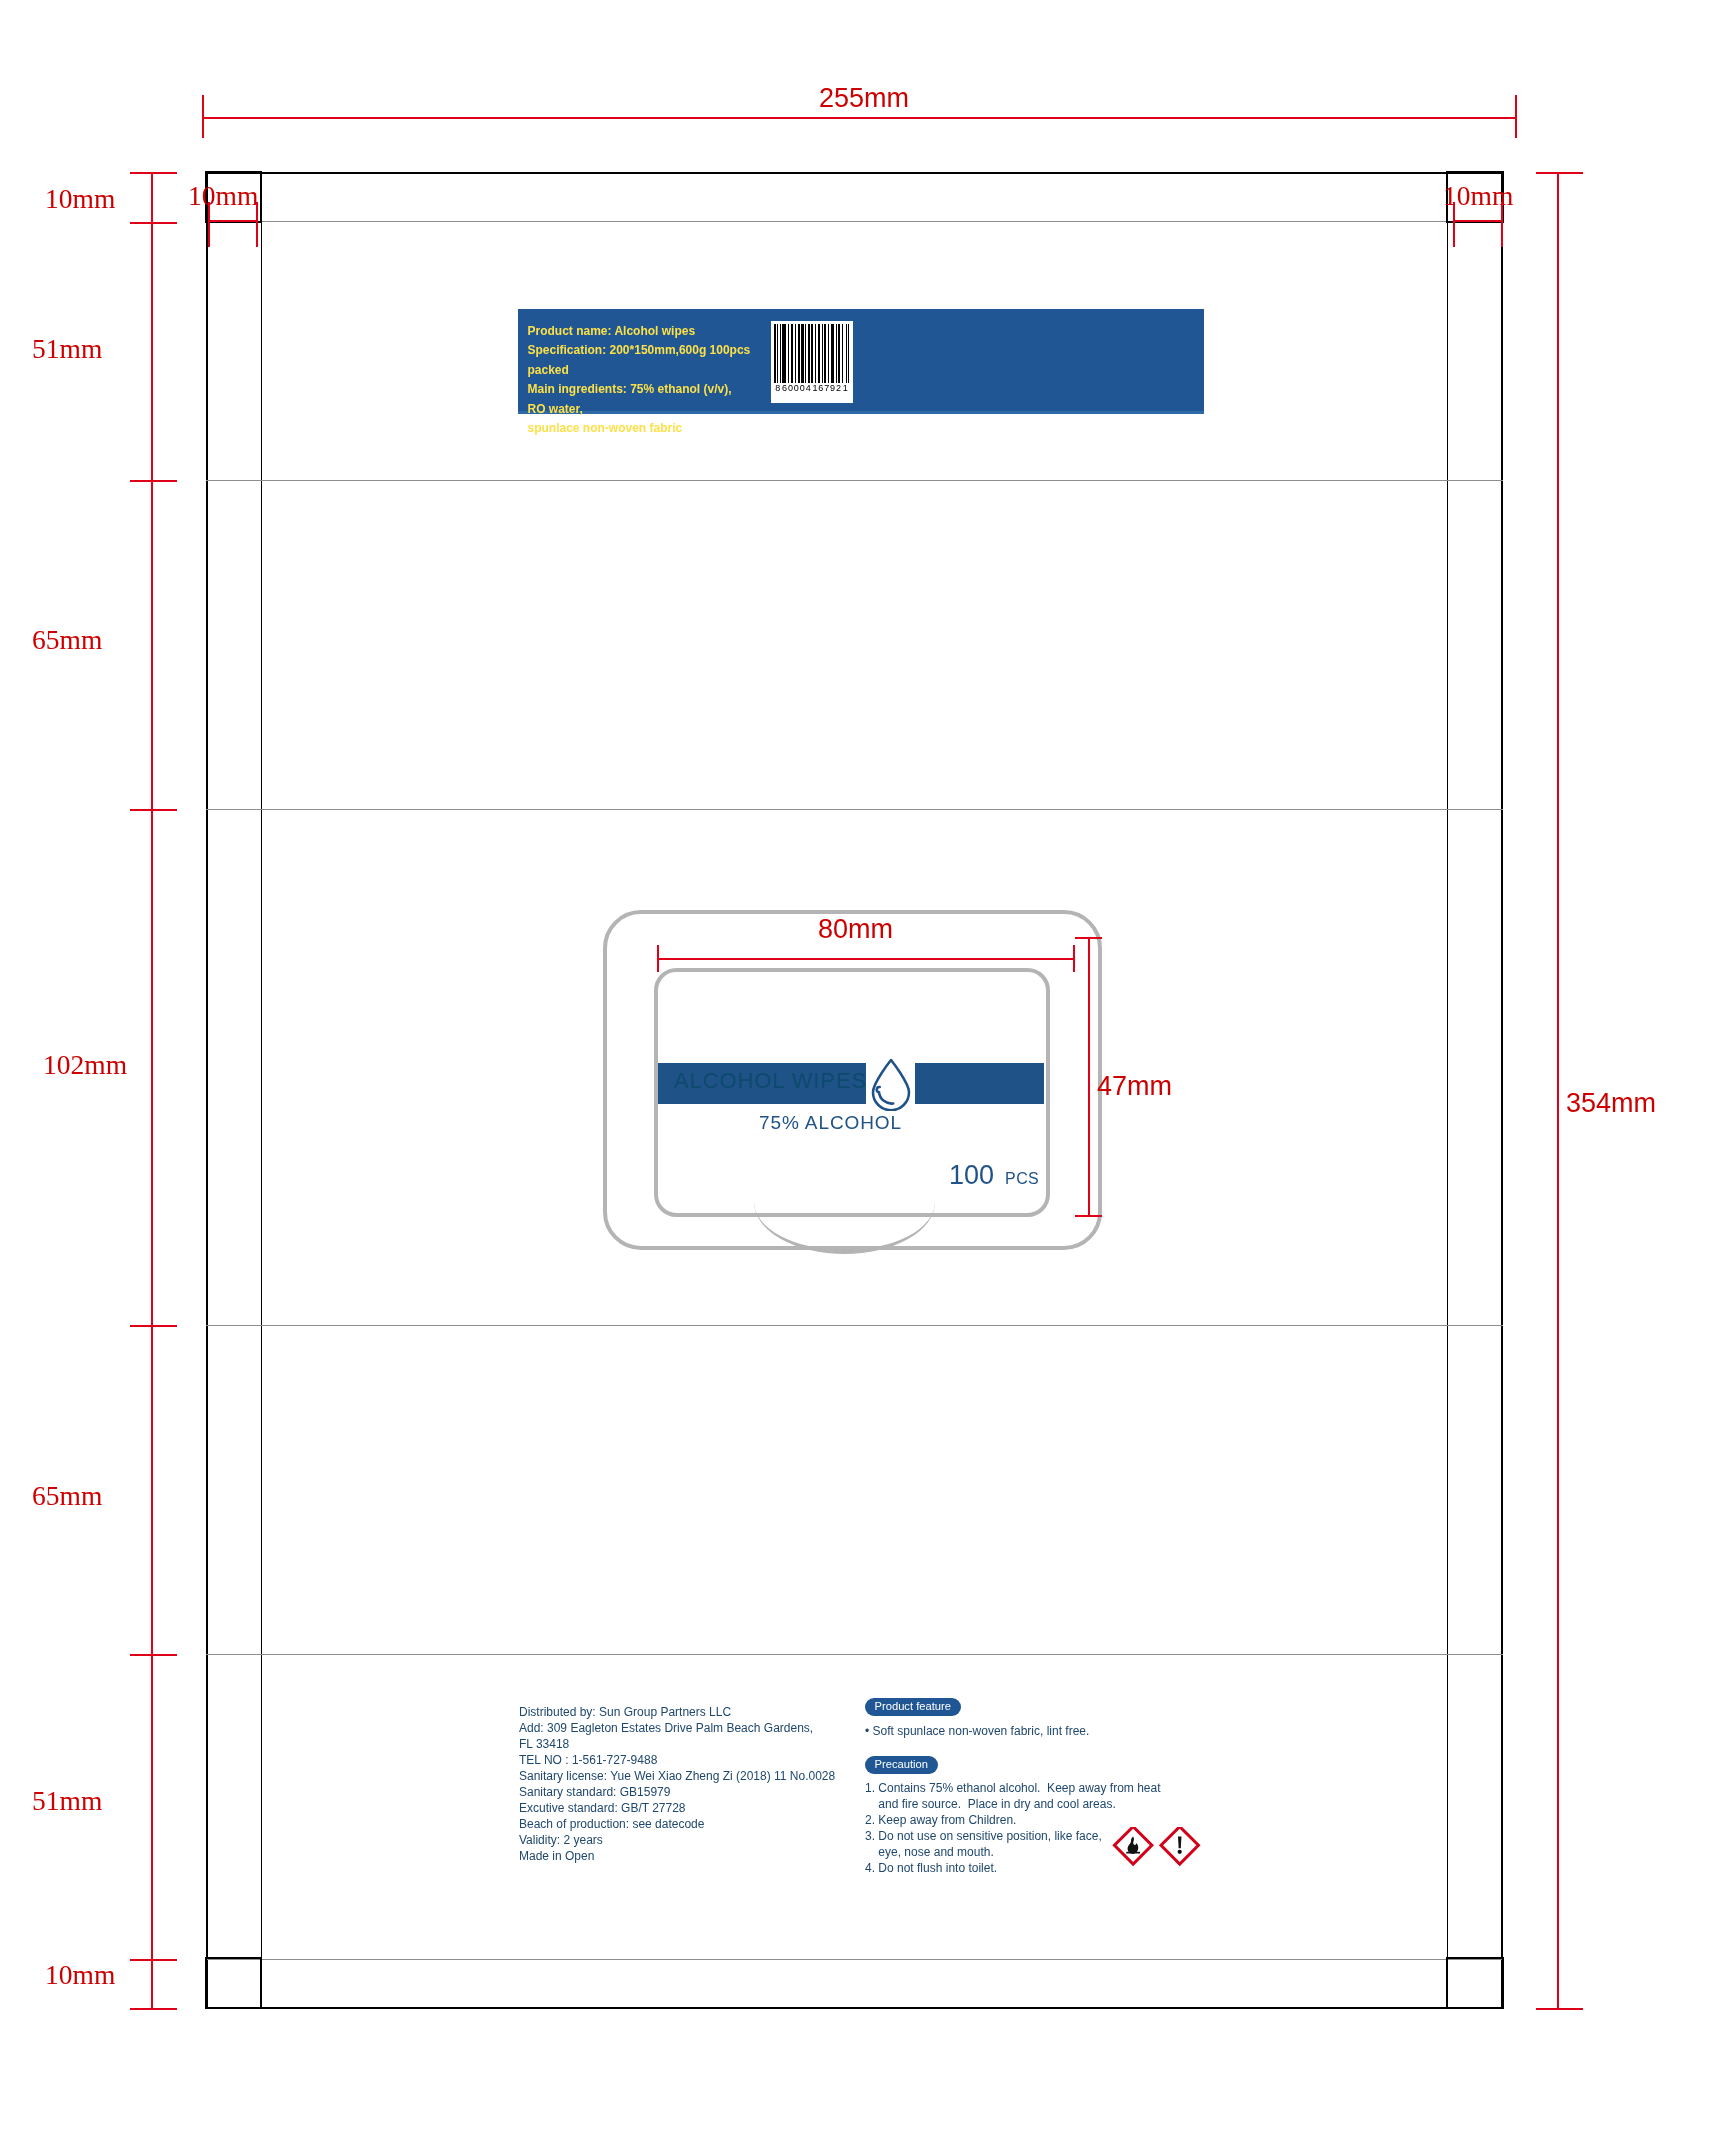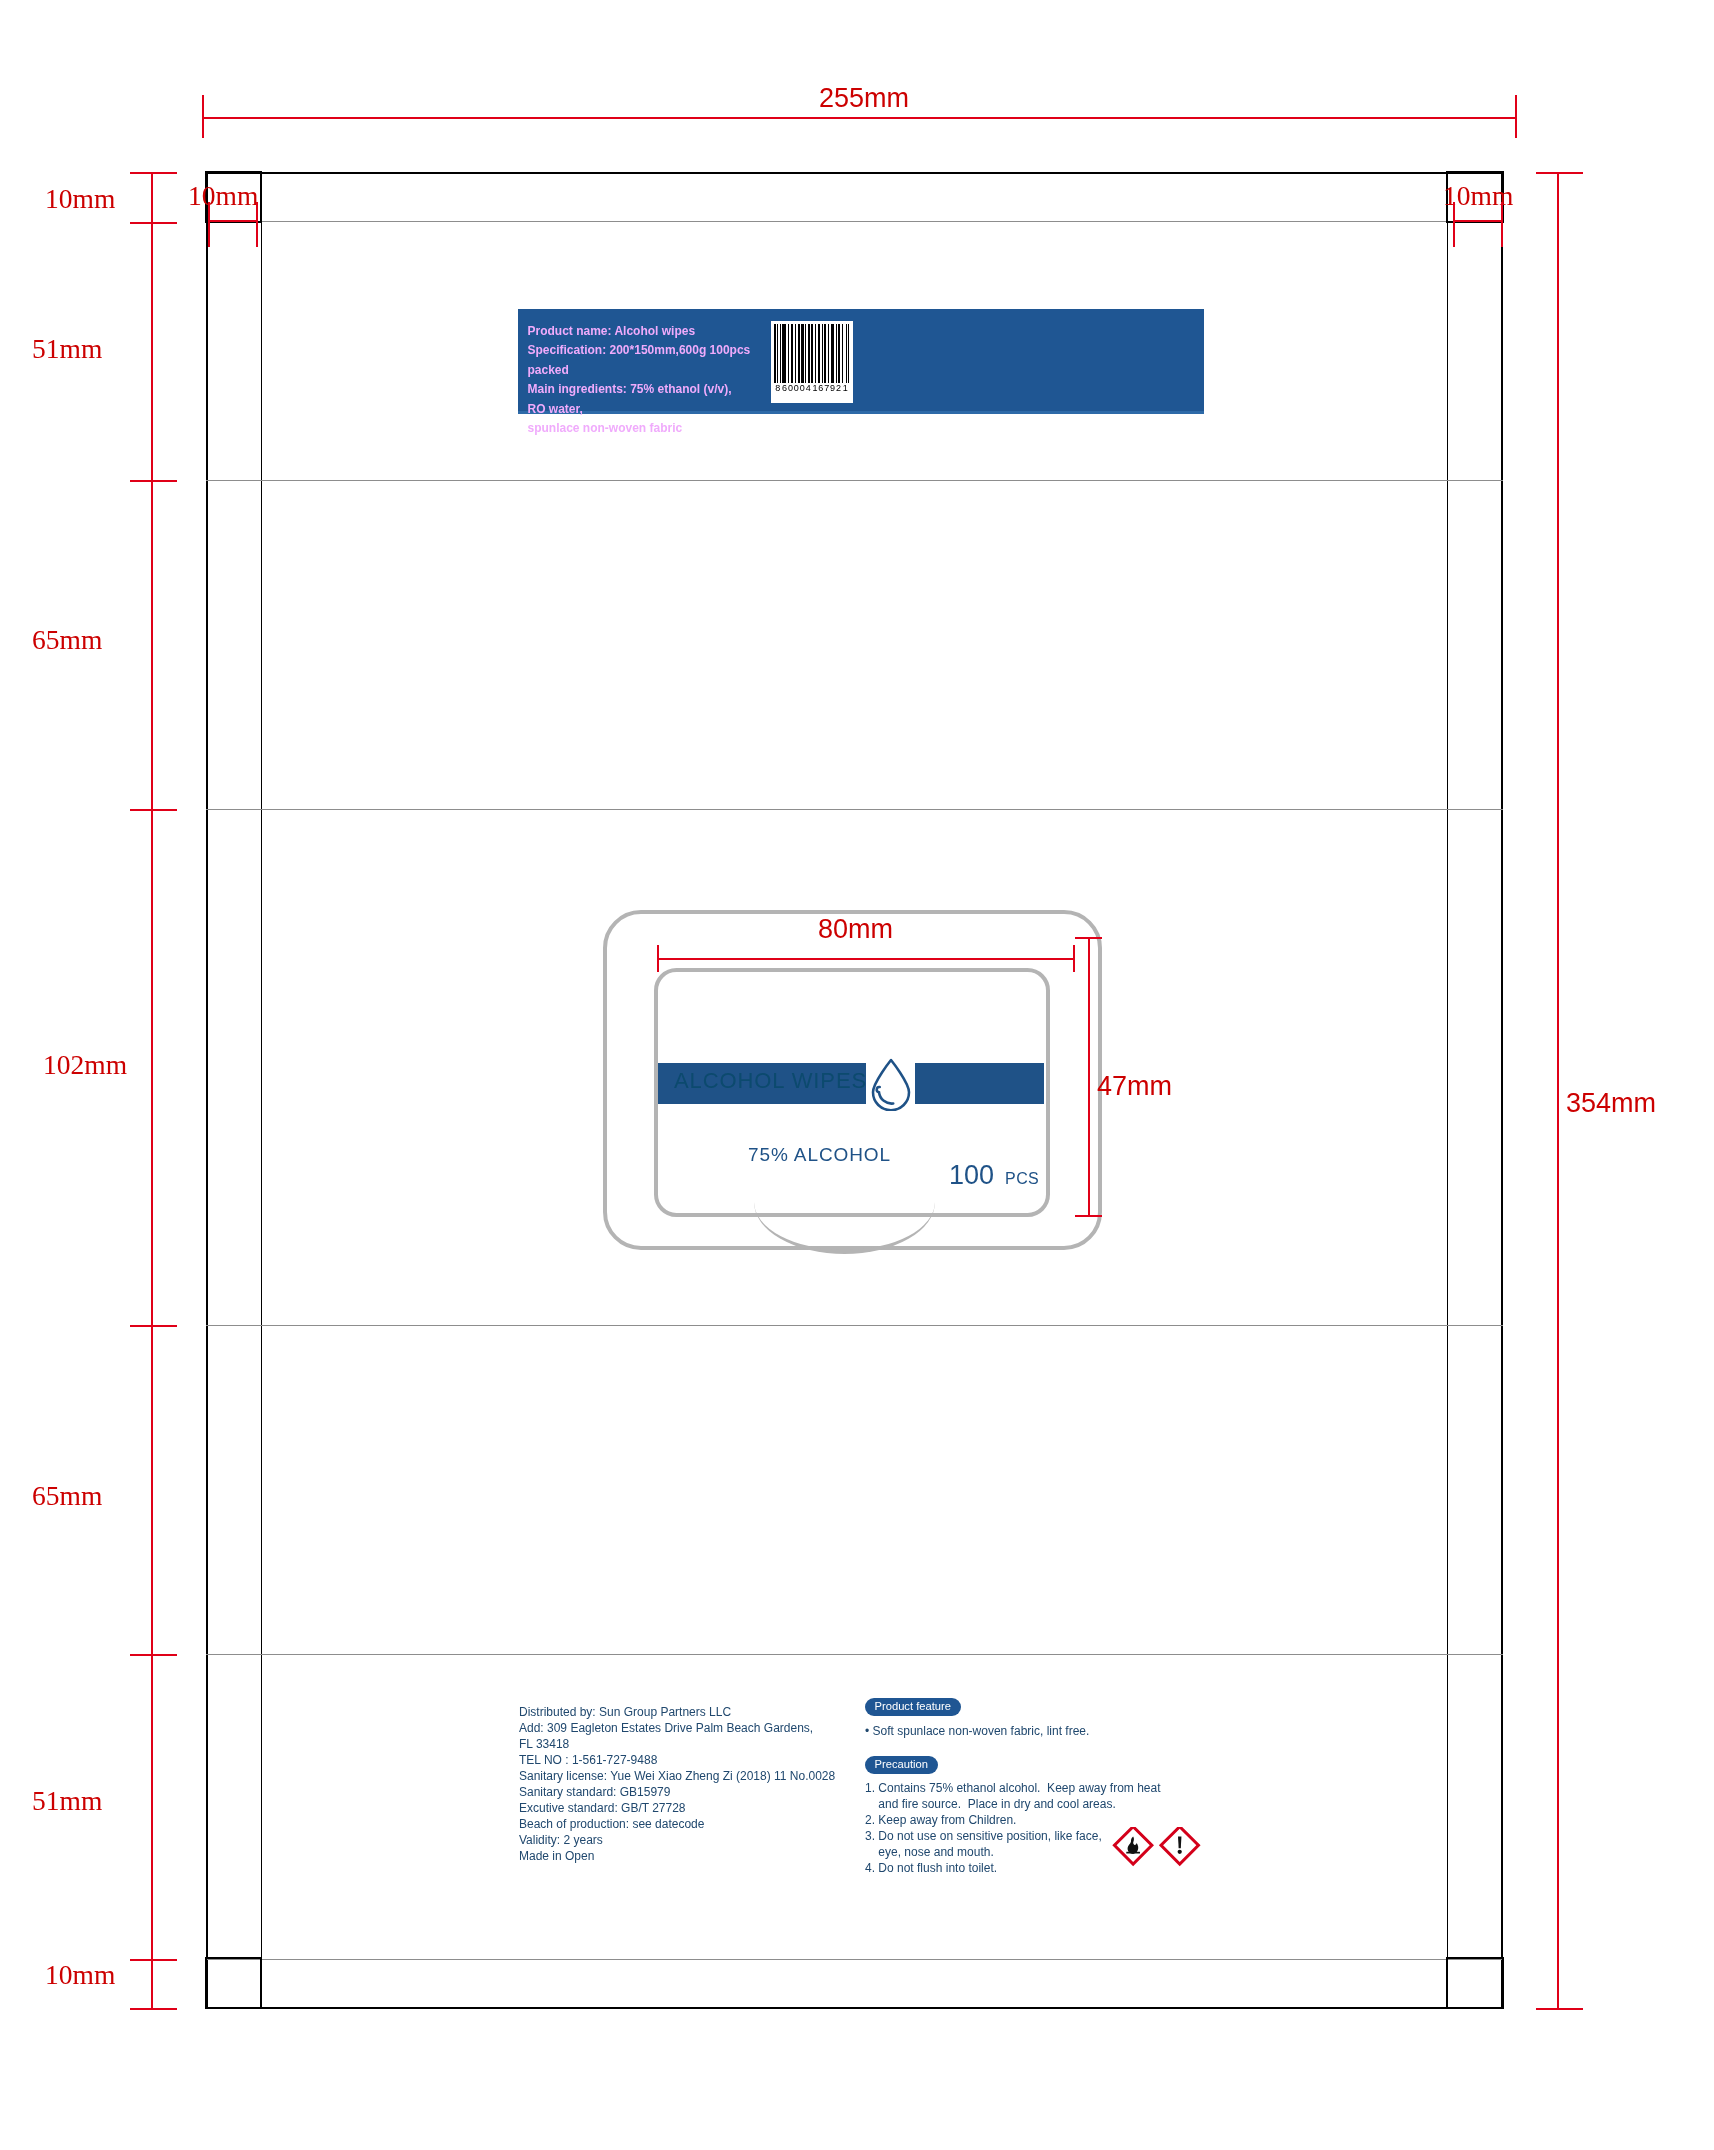--- a/index.html
+++ b/index.html
@@ -19,21 +19,21 @@
   .die-outer{position:absolute;inset:0;border:2.2px solid #000;box-sizing:border-box;}
   .fold-h{position:absolute;left:0;width:100%;height:0.9px;background:#8d8d8d;}
   .fold-v-black{position:absolute;top:0;height:100%;width:1.3px;background:#000;}
 
   
   .flap-box{position:absolute;border:2.2px solid #000;box-sizing:border-box;background:transparent;}
 
   
   #infoPanel{position:absolute;left:518px;top:309px;width:686px;height:105px;
              background:#1F5693;box-sizing:border-box;border-bottom:3px solid #2E6AA8;}
-  #infoPanel .col{position:absolute;color:#f0abfc;font-size:12px;line-height:19.4px;font-weight:bold;}
+  #infoPanel .col{position:absolute;color:#fde047;font-size:12px;line-height:19.4px;font-weight:bold;}
   #infoLeft{left:9.5px;top:13px;width:224px;}
   #infoRight{left:387px;top:13px;width:284px;}
   .bc-wrap{position:absolute;left:253px;top:12px;width:82px;height:82px;background:#fff;
            padding:2.6px 3.4px 0 3.4px;box-sizing:border-box;}
   .bc-bars{position:relative;height:59px;display:flex;align-items:flex-end;}
   .bc-bars i{display:block;background:#000;height:100%;}
   .bc-digits{font-family:"Liberation Sans",sans-serif;font-size:9px;color:#000;
              display:flex;justify-content:space-between;padding:0 0.9px;letter-spacing:0.9px;}
 
   
@@ -42,22 +42,22 @@
              border:4.7px solid #b4b4b4;border-radius:38px;box-sizing:border-box;}
   .lid-inner{position:absolute;left:51px;top:58px;width:396px;height:249px;
              border:4.7px solid #b4b4b4;border-radius:22.4px;box-sizing:border-box;background:#fff;}
   .lid-arc{position:absolute;left:151px;top:292px;width:181px;height:52px;
            border:0;border-bottom:4.7px solid #b4b4b4;border-radius:50%/0 0 100% 100%;
            box-sizing:border-box;}
   .band{position:absolute;left:55px;top:153px;width:386px;height:41px;background:#1F5287;}
   .band-gap{position:absolute;left:263px;top:153px;width:49px;height:41px;background:#ffffff;}
   .band-title{position:absolute;left:71px;top:158px;color:#0c4a6e;font-size:22px;
               letter-spacing:0.9px;white-space:nowrap;}
-  .sub-title{position:absolute;left:145px;top:202px;color:#1F5287;font-size:19px;
-             letter-spacing:0.9px;white-space:nowrap;margin-top:32px;}
+  .sub-title{position:absolute;left:156px;top:202px;color:#1F5287;font-size:19px;
+             letter-spacing:0.9px;white-space:nowrap;}
   .drop{position:absolute;left:265px;top:147px;width:46px;height:54px;}
   .pcs-wrap{position:absolute;left:346px;top:250px;color:#1F5287;white-space:nowrap;
             display:flex;align-items:baseline;}
   .pcs-num{font-size:27px;letter-spacing:0px;}
   .pcs-unit{font-size:16px;margin-left:11px;letter-spacing:0.4px;}
 
   
   #botLeft{position:absolute;left:519px;top:1704px;color:#20486E;font-size:12px;line-height:16px;}
   #botRight{position:absolute;left:865px;top:1698px;width:336px;color:#20486E;}
   .pill{display:inline-block;background:#1F5693;color:#fff;font-size:11.2px;

